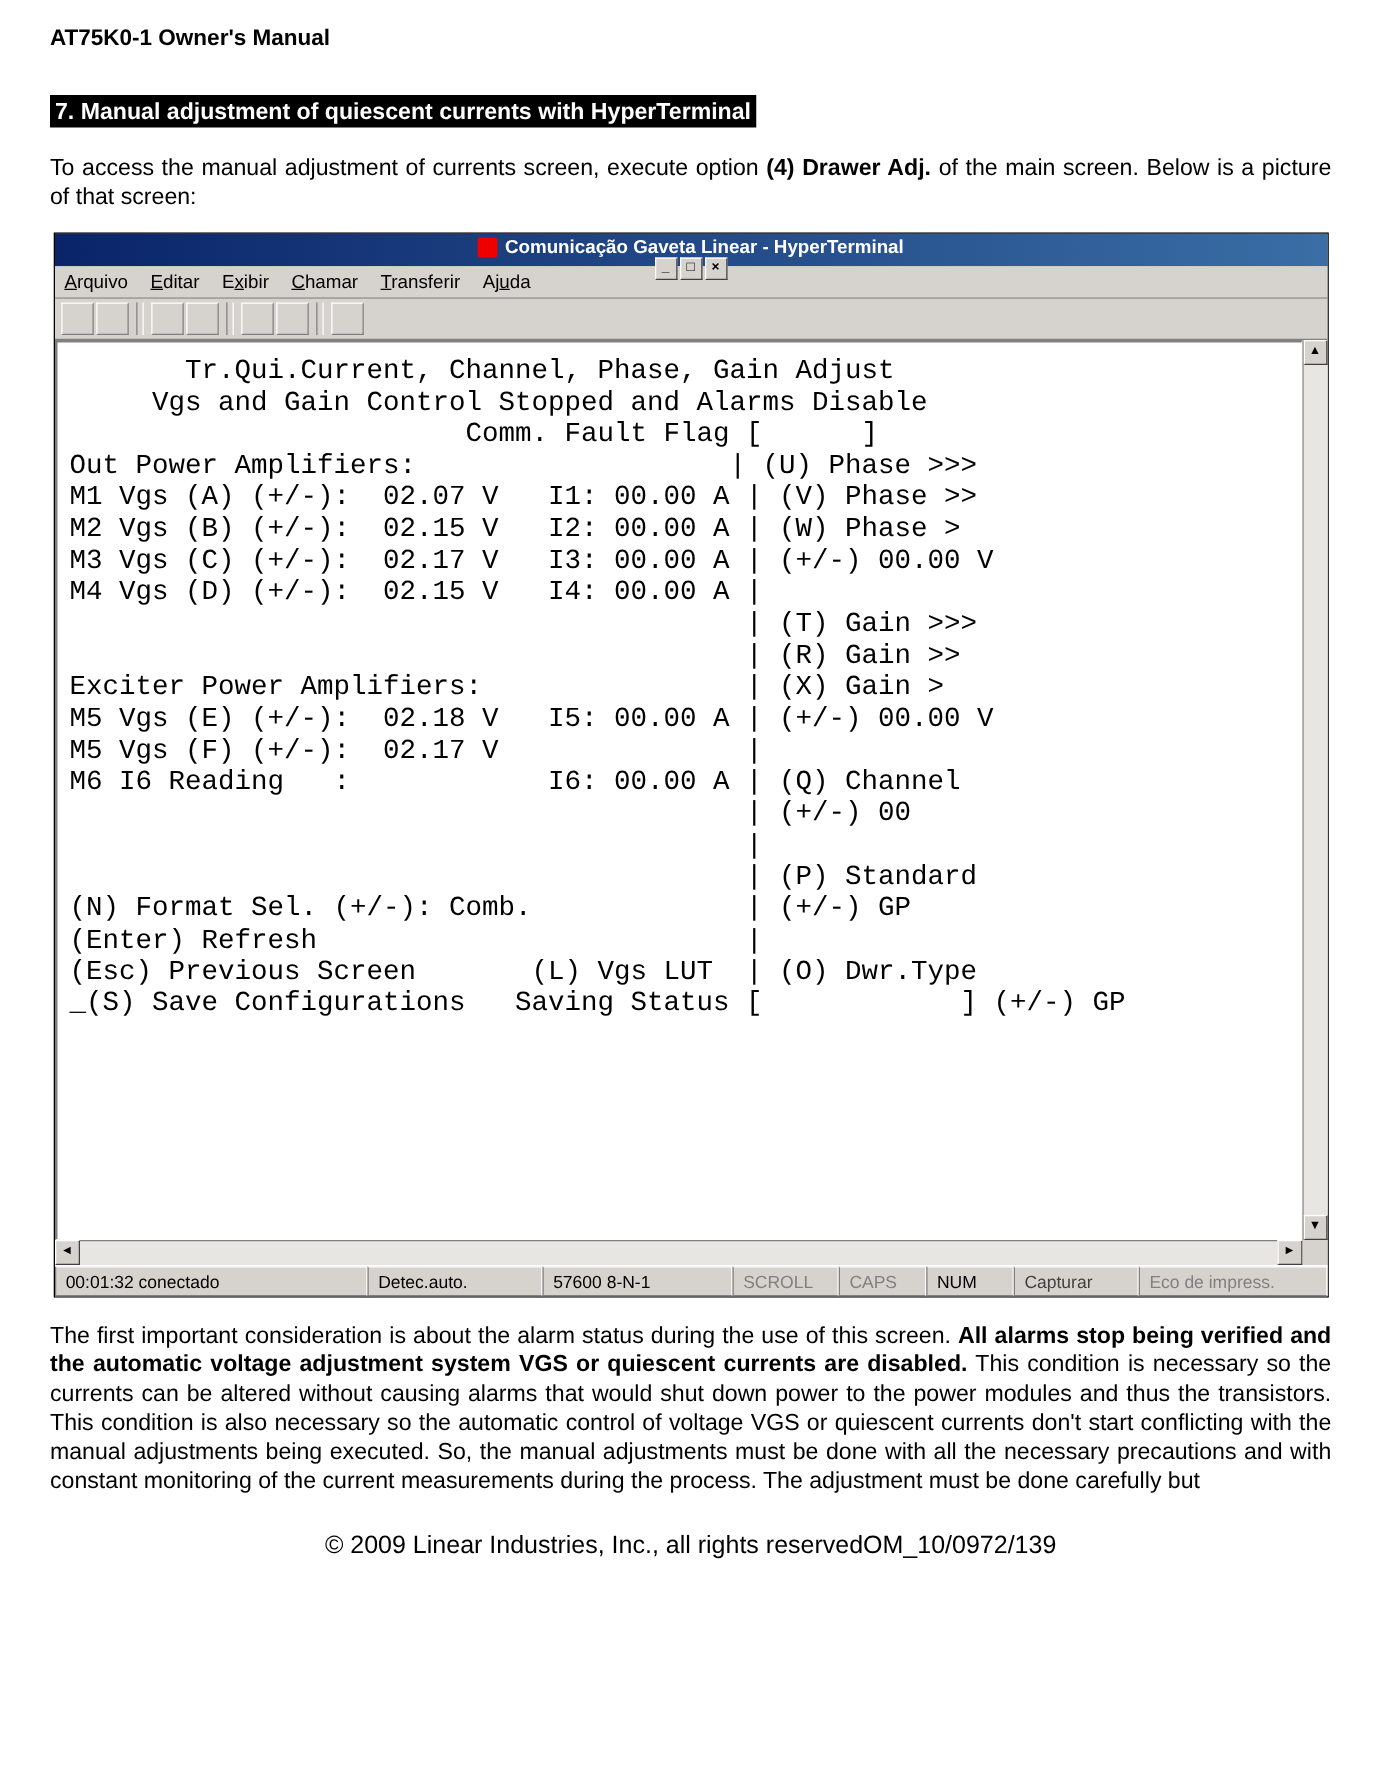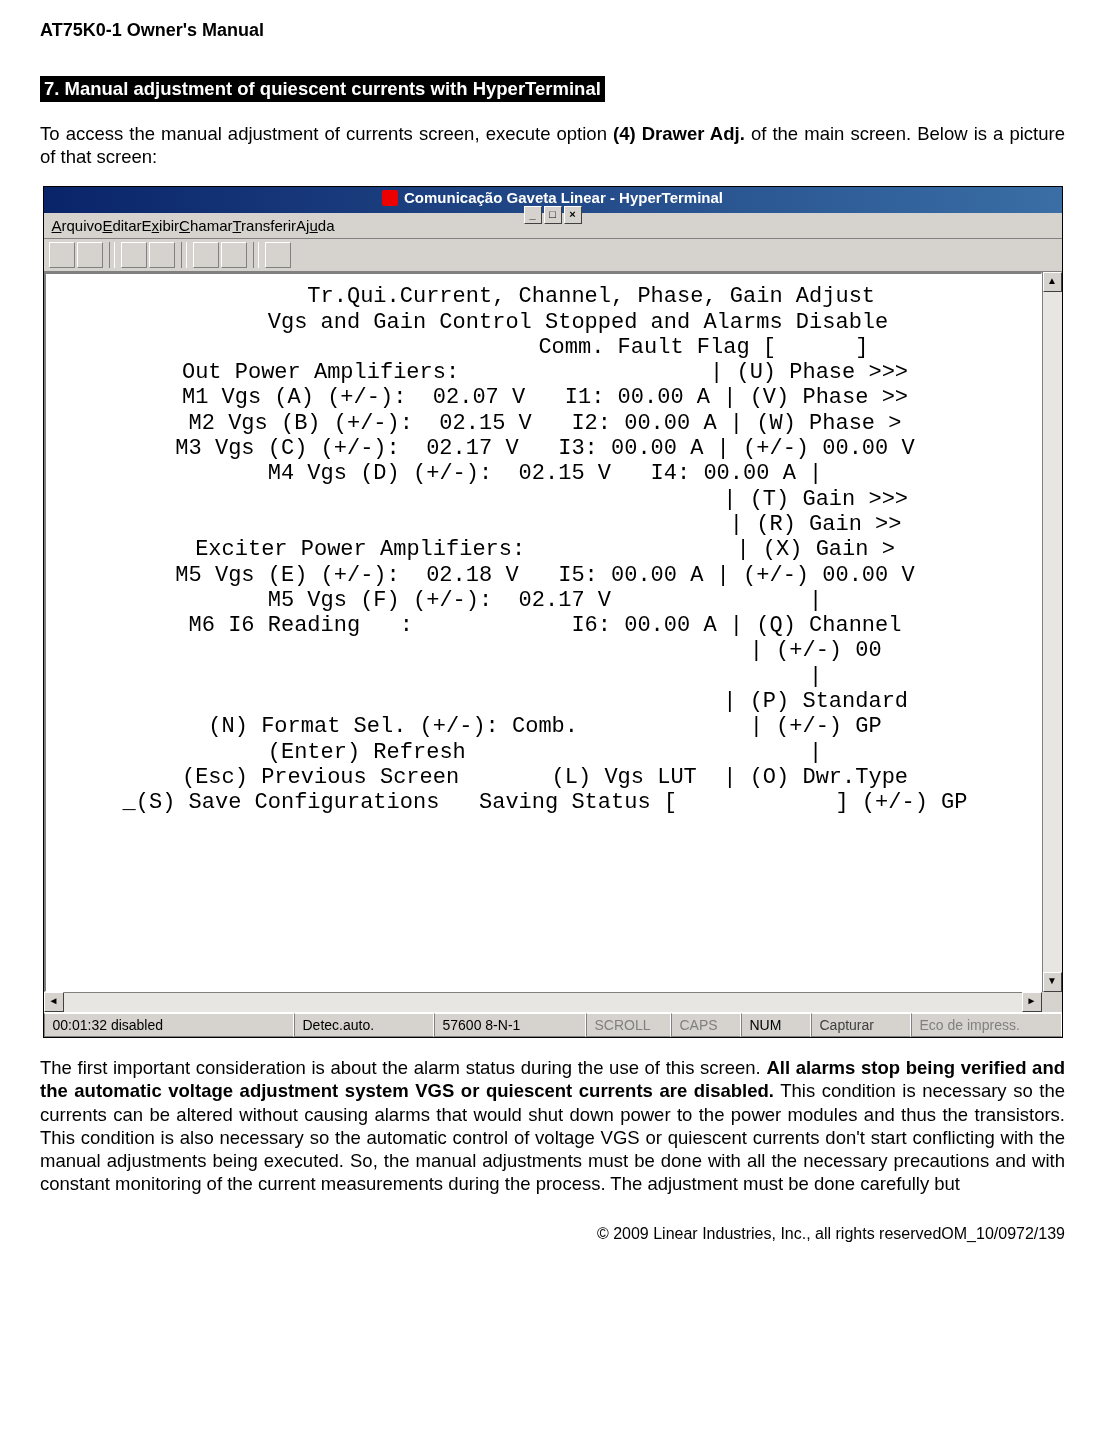--- a/index.html
+++ b/index.html
@@ -80,20 +80,21 @@
     .title-buttons { display: flex; gap: 2px; }
     .tb-btn {
       width: 18px; height: 18px; background: #d6d3ce;
       border: 1px solid #fff; border-right-color:#404040; border-bottom-color:#404040;
       font-size: 11px; line-height: 14px; text-align: center;
       font-family: Arial; color:#000;
     }
     .menubar {
       background: #d6d3ce;
       display: flex;
+      gap: 18px;
       padding: 4px 8px;
       font-size: 15px;
       border-bottom: 1px solid #808080;
     }
     .menubar span { }
     .menubar u { text-decoration: underline; }
     .toolbar {
       background: #d6d3ce;
       display: flex;
       gap: 2px;
@@ -118,21 +119,20 @@
       font-family: "Courier New", monospace;
       font-size: 22px;
       line-height: 1.15;
       white-space: pre;
       color: #000;
       height: 720px;
       overflow: hidden;
       border: 1px inset #fff;
       border-top: 2px solid #808080;
       border-left: 2px solid #808080;
-      text-align: center;
     }
     .vscroll {
       width: 20px;
       background: #d6d3ce;
       border-left: 1px solid #808080;
       display: flex; flex-direction: column;
     }
     .sb-btn {
       height: 20px; border: 1px solid #fff;
       border-right-color:#404040; border-bottom-color:#404040;
@@ -156,23 +156,23 @@
       border-right: 1px solid #fff;
     }
     .sp1{width:250px}.sp2{width:140px}.sp3{width:152px}.sp4{width:85px;color:#808080}.sp5{width:70px;color:#808080}.sp6{width:70px}.sp7{width:100px;color:#404040}.sp8{flex:1;color:#808080}
     .body-para {
       text-align: justify;
       line-height: 1.25;
       margin-top: 8px;
     }
     .footer {
       display: flex;
-      justify-content: flex-end;
+      justify-content: center;
       margin-top: 30px;
-      font-size: 16px;
+      font-size: 20px;
     }
   </style>
 </head>
 <body>
 
 
 
 <div class="header-row">
   <span class="manual-title">AT75K0-1 Owner's Manual</span>
 </div>
@@ -243,21 +243,21 @@
       <div class="sb-btn">▼</div>
     </div>
   </div>
   <div class="hscroll-row">
     <div class="sb-btn-h">◄</div>
     <div class="hscroll-track"></div>
     <div class="sb-btn-h">►</div>
     <div class="corner"></div>
   </div>
   <div class="statusbar">
-    <div class="status-pane sp1">00:01:32 disabled</div>
+    <div class="status-pane sp1">00:01:32 conectado</div>
     <div class="status-pane sp2">Detec.auto.</div>
     <div class="status-pane sp3">57600 8-N-1</div>
     <div class="status-pane sp4">SCROLL</div>
     <div class="status-pane sp5">CAPS</div>
     <div class="status-pane sp6">NUM</div>
     <div class="status-pane sp7">Capturar</div>
     <div class="status-pane sp8">Eco de impress.</div>
   </div>
 </div>
 

